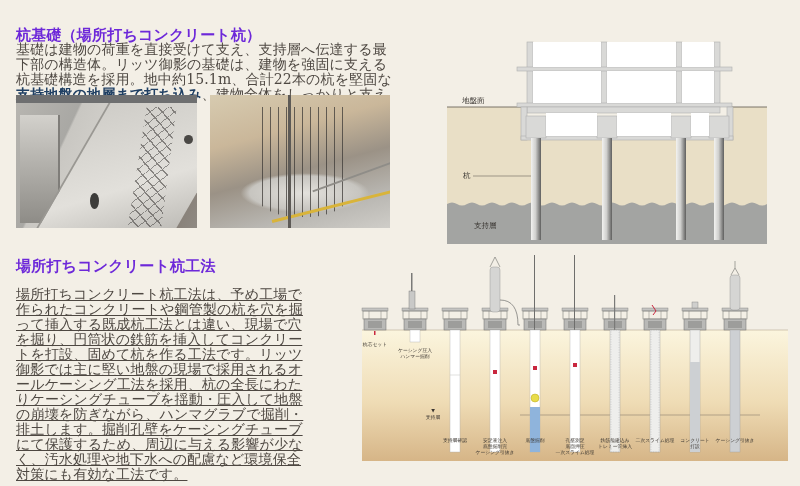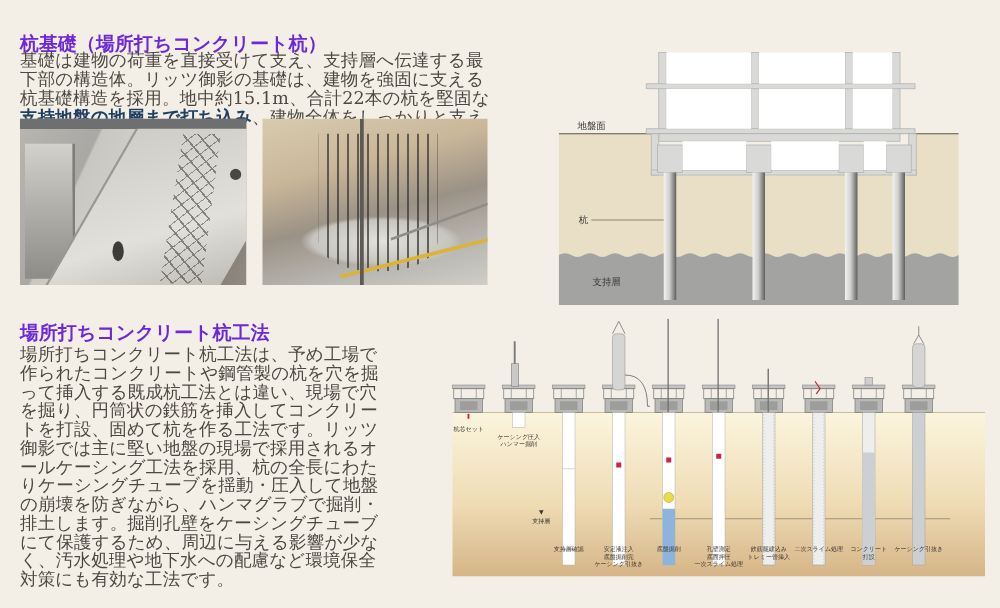--- a/index.html
+++ b/index.html
@@ -182,21 +182,21 @@
     <rect x="267" y="118" width="10" height="102" fill="url(#pileGrad)"></rect>
 
     <line x1="26" y1="156" x2="84" y2="156" stroke="#6b655d" stroke-width="0.6"></line>
   </svg>
   <div class="dia-label" style="left:15px; top:76px;">地盤面</div>
   <div class="dia-label" style="left:16px; top:151px;">杭</div>
   <div class="dia-label" style="left:27px; top:201px;">支持層</div>
 </div>
 
 <div class="abs h-title" style="left:16px; top:257px;text-align:right;">場所打ちコンクリート杭工法</div>
-<div class="abs body-text" style="left:16px; top:277px; width:298px;">場所打ちコンクリート杭工法は、予め工場で作られたコンクリートや鋼管製の杭を穴を掘って挿入する既成杭工法とは違い、現場で穴を掘り、円筒状の鉄筋を挿入してコンクリートを打設、固めて杭を作る工法です。リッツ御影では主に堅い地盤の現場で採用されるオールケーシング工法を採用、杭の全長にわたりケーシングチューブを揺動・圧入して地盤の崩壊を防ぎながら、ハンマグラブで掘削・排土します。掘削孔壁をケーシングチューブにて保護するため、周辺に与える影響が少なく、汚水処理や地下水への配慮など環境保全対策にも有効な工法です。</div>
+<div class="abs body-text" style="left:16px; top:287px; width:298px;text-decoration:underline;">場所打ちコンクリート杭工法は、予め工場で作られたコンクリートや鋼管製の杭を穴を掘って挿入する既成杭工法とは違い、現場で穴を掘り、円筒状の鉄筋を挿入してコンクリートを打設、固めて杭を作る工法です。リッツ御影では主に堅い地盤の現場で採用されるオールケーシング工法を採用、杭の全長にわたりケーシングチューブを揺動・圧入して地盤の崩壊を防ぎながら、ハンマグラブで掘削・排土します。掘削孔壁をケーシングチューブにて保護するため、周辺に与える影響が少なく、汚水処理や地下水への配慮など環境保全対策にも有効な工法です。</div>
 
 <div class="dia2">
   <svg width="460" height="231" viewBox="0 0 460 231">
     <defs>
       <linearGradient id="soilGrad" x1="0" x2="0" y1="0" y2="1">
         <stop offset="0" stop-color="#fbf5de"></stop>
         <stop offset="0.55" stop-color="#efdcb5"></stop>
         <stop offset="1" stop-color="#d6b587"></stop>
       </linearGradient>
       <g id="rig">

